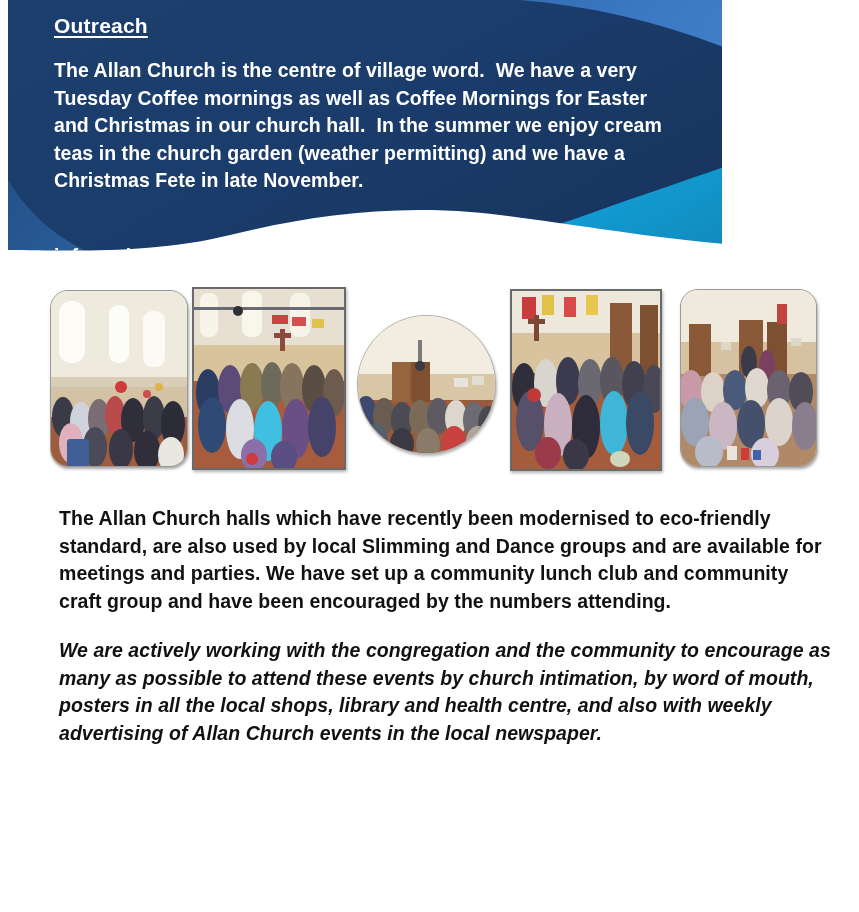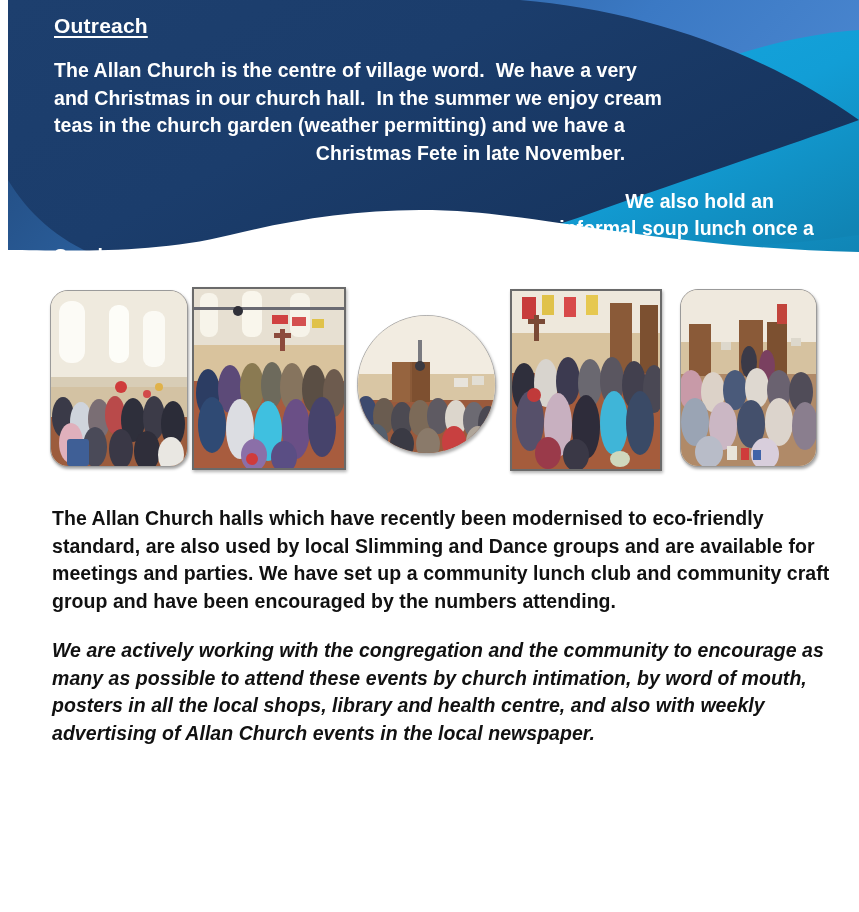--- a/index.html
+++ b/index.html
@@ -12,21 +12,21 @@
     height: 912px;
     font-family: "Liberation Sans", sans-serif;
     overflow: hidden;
     position: relative;
   }
 
   
   #banner {
     position: absolute;
     left: 0; top: 0;
-    width: 859px;
+    width: 722px;
     height: 285px;
     overflow: hidden;
   }
   #banner svg {
     position: absolute;
     left: 0; top: 0;
     width: 859px;
     height: 285px;
     display: block;
   }
@@ -59,21 +59,21 @@
     font-weight: bold;
     line-height: 27.5px;
     letter-spacing: 0.05px;
   }
   #banner-body .bline {
     display: block;
     white-space: pre;
   }
   #banner-body .bline.split {
     display: flex;
-    justify-content: flex-end;
+    justify-content: flex-start;
   }
   #banner-body .bline.split .right-part {
     padding-right: 40px;
     margin-top: 48px;
   }
 
   
   #photo-strip {
     position: absolute;
     left: 0;
@@ -108,21 +108,21 @@
     left: 52px;
     top: 505px;
     width: 780px;
     color: #111111;
     font-size: 19.5px;
     font-weight: bold;
     line-height: 27.5px;
     letter-spacing: 0.05px;
   }
   #body-copy p {
-    margin: 0 0 22px 0;
+    margin: 0 0 22px 7px;
   }
   #body-copy p:last-child { margin-bottom: 0; font-style: italic; }
 </style>
 </head>
 <body>
 
 <div id="banner">
 
   <svg viewBox="0 0 859 285" preserveAspectRatio="none">
     <defs>
@@ -166,20 +166,21 @@
 
       <rect x="0" y="0" width="8" height="285" fill="#ffffff"></rect>
     </g>
   </svg>
 
   <div id="banner-text">
     <div id="outreach-heading">Outreach</div>
 
     <div id="banner-body">
       <span class="bline">The Allan Church is the centre of village word.  We have a very</span>
+      <span class="bline">Tuesday Coffee mornings as well as Coffee Mornings for Easter</span>
       <span class="bline">and Christmas in our church hall.  In the summer we enjoy cream</span>
       <span class="bline">teas in the church garden (weather permitting) and we have a</span>
       <span class="bline split">
         <span>Christmas Fete in late November.</span>
         <span class="right-part">We also hold an</span>
       </span>
       <span class="bline split">
         <span>informal soup lunch once a</span>
       </span>
       <span class="bline">Sunday worship.</span>

